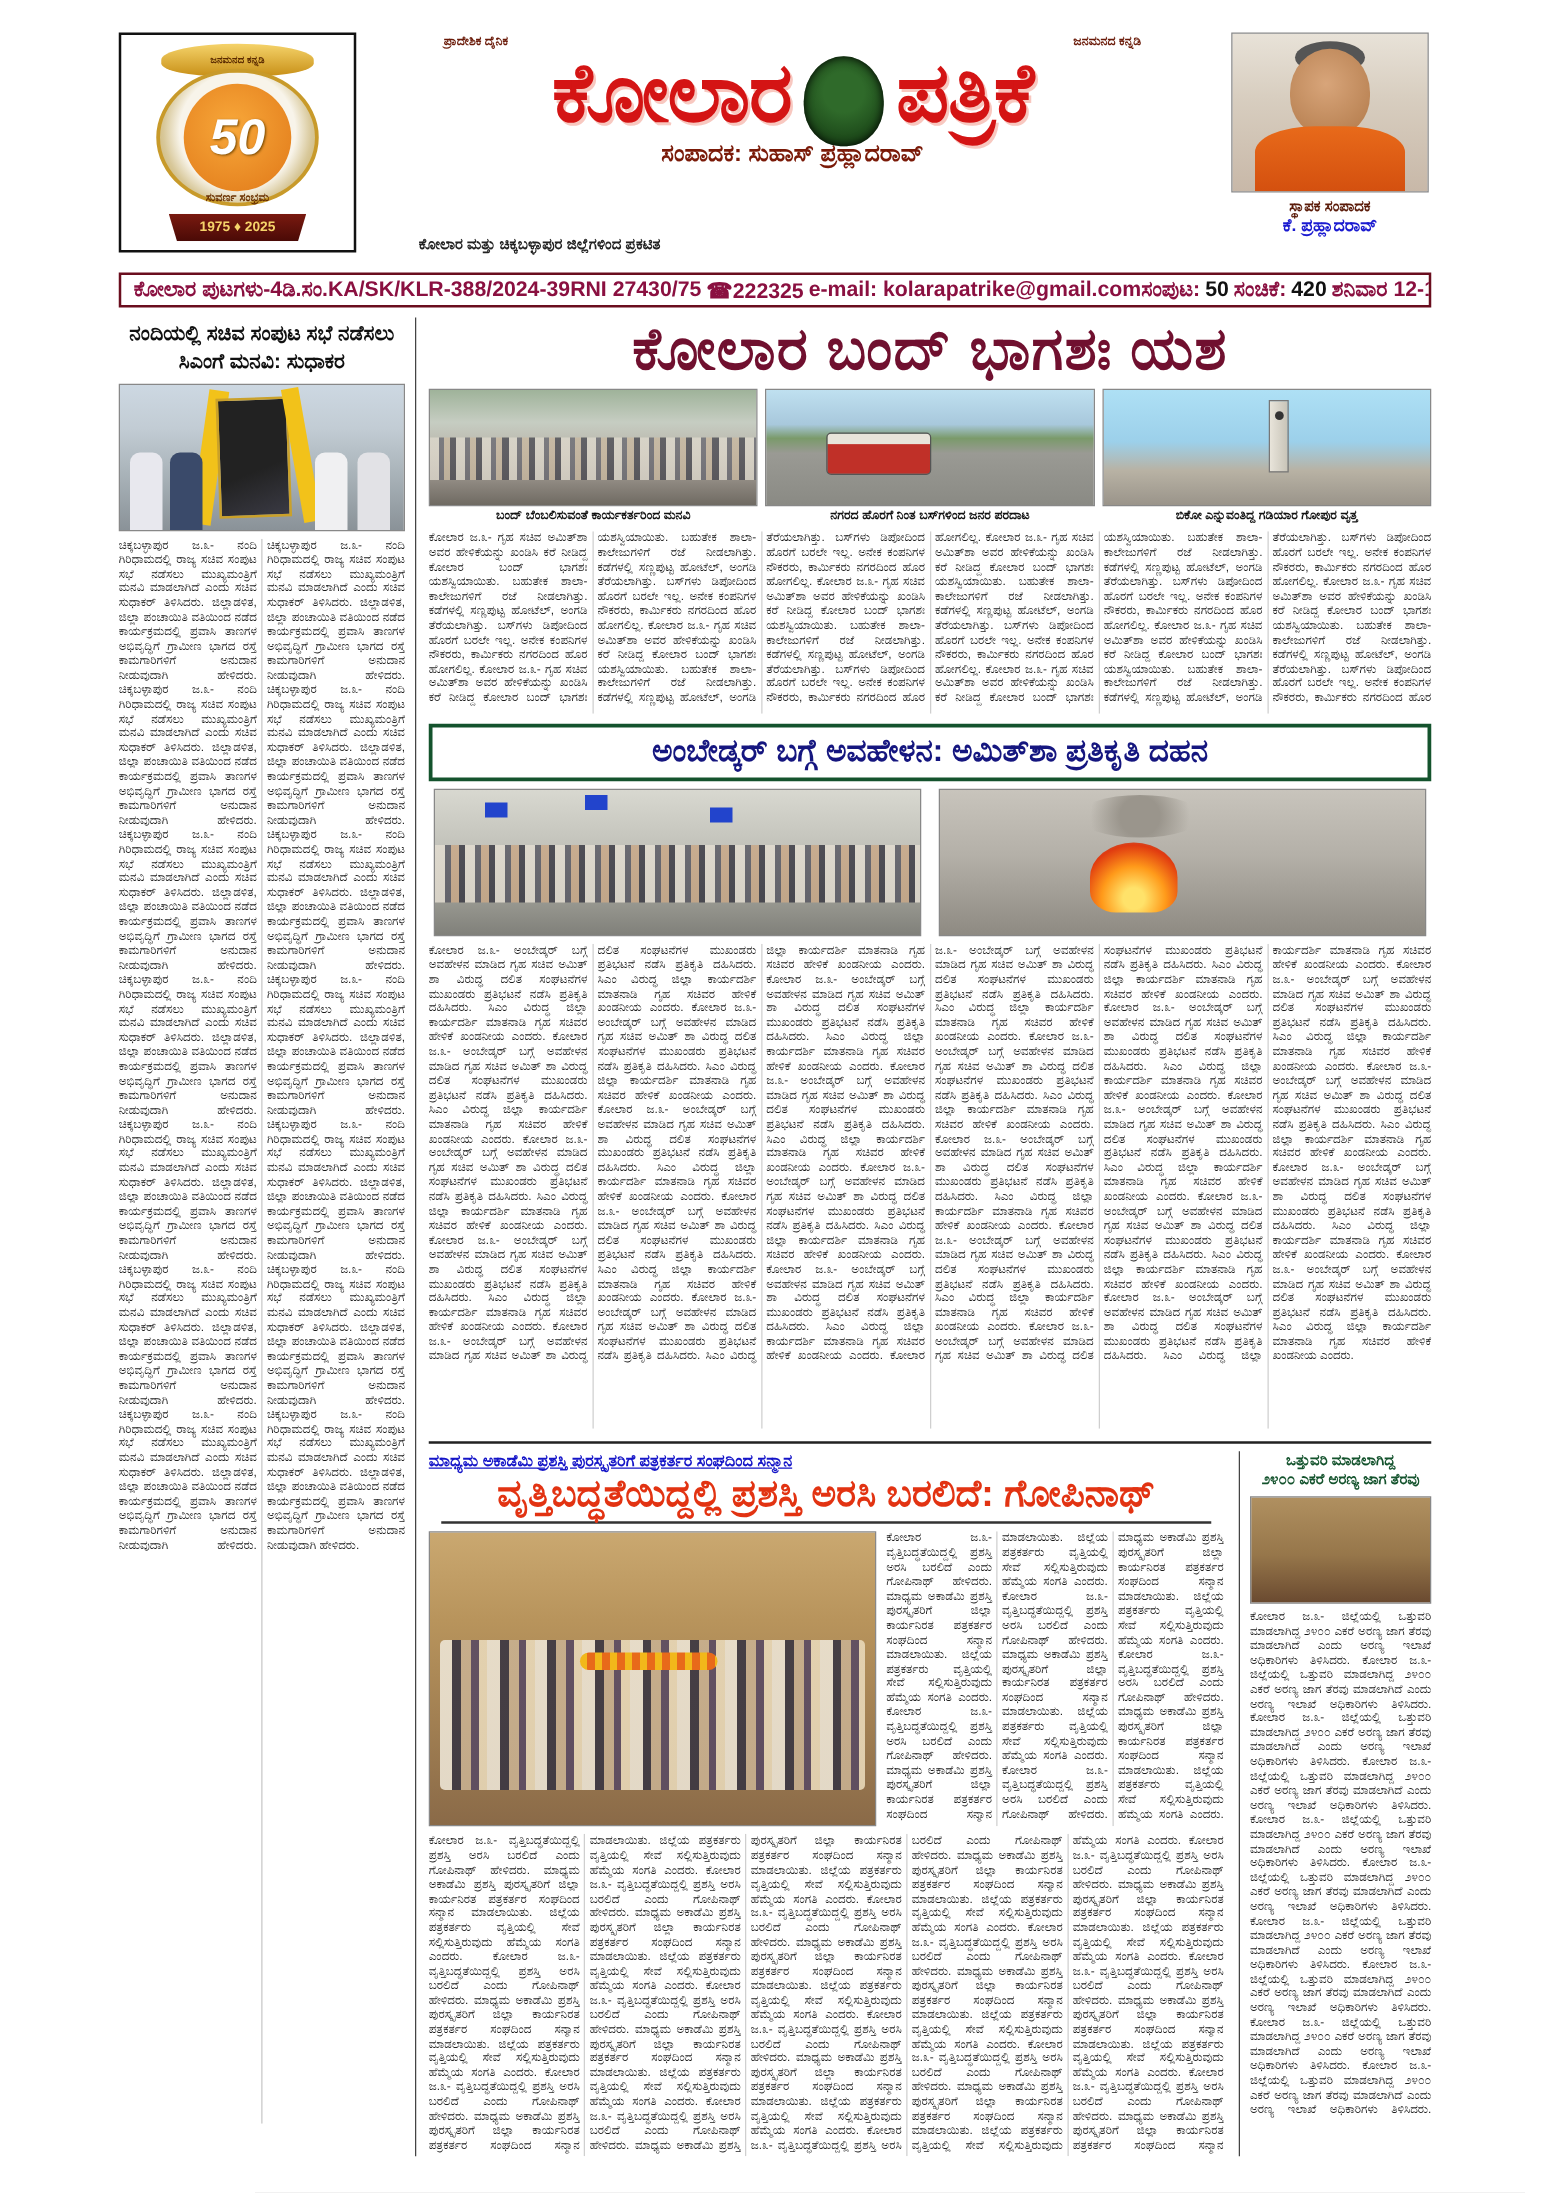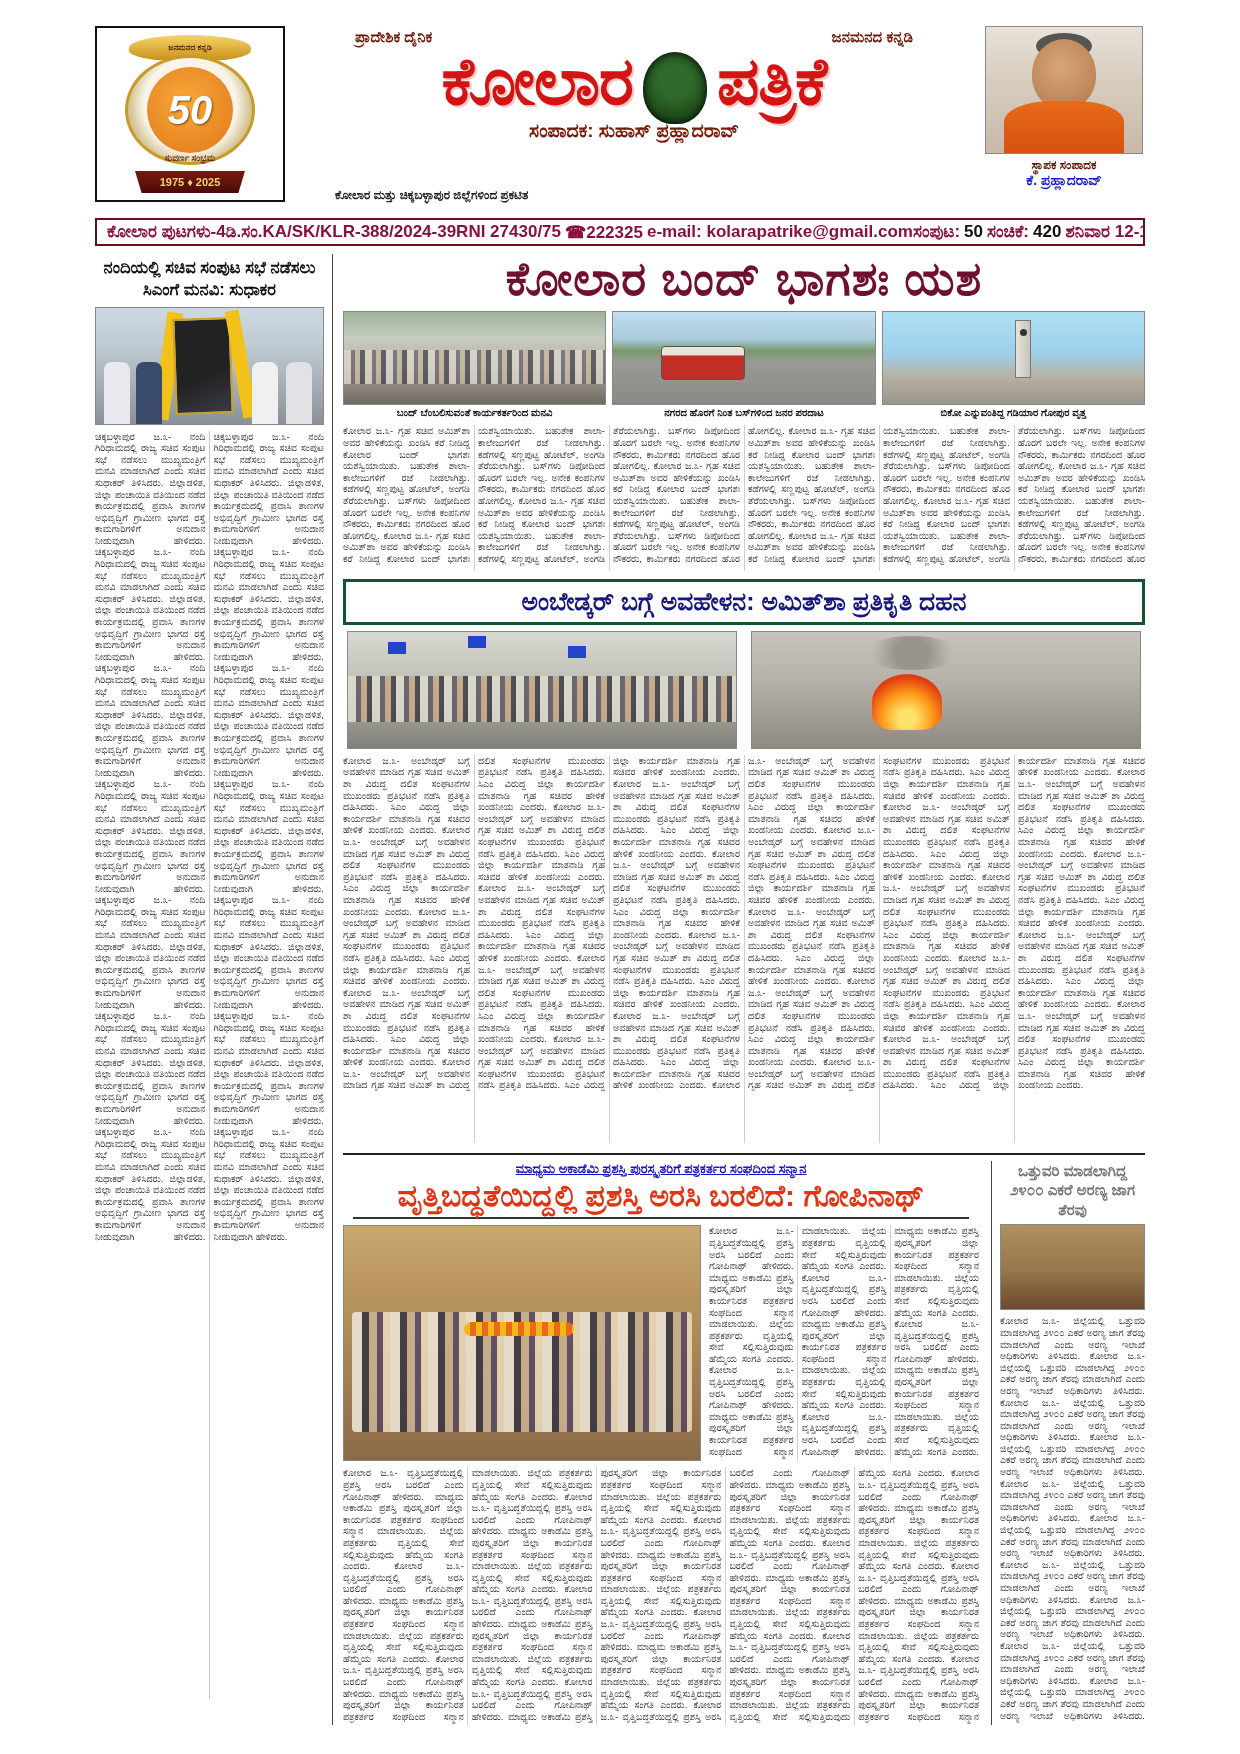--- a/index.html
+++ b/index.html
@@ -34,21 +34,21 @@
   .logo-50 { font-size:40px; font-weight:bold; color:#fff; text-shadow:1px 1px 2px #7a4a00; font-style:italic; }
   .logo-arc-bottom { position:absolute; top:118px; left:0; width:100%; text-align:center; font-size:9px; font-weight:bold; color:#6a3000; }
   .logo-ribbon-bottom {
     position:absolute; bottom:0; left:20px; right:20px; height:22px;
     background:linear-gradient(180deg,#7a1a10,#4a0a06); color:#f5d36a;
     font-size:11px; font-weight:bold; text-align:center; line-height:22px;
     clip-path:polygon(0 0,100% 0,94% 100%,6% 100%);
   }
   .masthead-center { flex:1; display:flex; flex-direction:column; align-items:center; position:relative; }
   .tagline-row { width:100%; display:flex; justify-content:space-between; padding:2px 60px 0 60px; }
-  .tagline { font-size:15px; font-weight:bold; color:#6a1a08; }
+  .tagline { font-size:10px; font-weight:bold; color:#6a1a08; }
   .paper-title { display:flex; align-items:center; gap:10px; margin-top:0; }
   .title-word {
     font-size:66px; font-weight:bold; color:#d41414; line-height:1.05;
     text-shadow:2px 2px 0 #f8c8c0; letter-spacing:-1px;
   }
   .title-emblem {
     width:64px; height:72px; border-radius:50% 50% 46% 46%; flex:none;
     background:radial-gradient(circle at 50% 40%, #2f6a2a 30%, #1d4a1a 70%, #0f2e0e 100%);
     box-shadow:inset 0 0 8px #000; position:relative; top:6px;
   }
@@ -126,35 +126,35 @@
   .ap1 .crowdband { position:absolute; top:44px; left:0; right:0; height:46px;
     background:repeating-linear-gradient(90deg,#e2dcd0 0 8px,#5a5a64 8px 13px,#c8a888 13px 19px,#3a3a44 19px 24px); opacity:.85; }
   .ap2 { background:linear-gradient(180deg,#c8c4bc 0%,#b4b0a8 45%,#8e8a82 100%); }
   .flame { position:absolute; bottom:18px; left:120px; width:70px; height:56px; border-radius:50% 50% 30% 30%;
     background:radial-gradient(circle at 50% 80%, #ffe26a 15%, #ff9a1a 45%, #e03a10 75%, rgba(90,40,20,.4) 100%); }
   .smoke { position:absolute; top:4px; left:110px; width:100px; height:34px; border-radius:50%; background:radial-gradient(circle,#9a958c 30%, rgba(154,149,140,0) 75%); }
   .lead-body2 { columns:6; column-gap:8px; column-rule:1px solid #cfcfcf; height:388px; }
   
   .bottom-row { display:flex; gap:12px; margin-top:10px; border-top:2px solid #222; padding-top:6px; }
   .award-story { flex:1; min-width:0; }
-  .kicker { font-size:13px; font-weight:bold; color:#1515c8; text-align:center; text-decoration:underline; }
+  .kicker { font-size:13px; font-weight:bold; color:#1515c8; text-align:left; text-decoration:underline; }
   .award-headline {
     font-size:30px; font-weight:bold; color:#e23312; text-align:center; line-height:1.15;
     border-bottom:2.5px solid #333; padding-bottom:4px; margin:2px 10px 6px 10px;
   }
   .award-main { display:flex; gap:8px; }
   .photo-group { width:358px; height:236px; flex:none;
     background:linear-gradient(180deg,#caa870 0%,#b8945c 30%,#8a6a48 100%); }
   .photo-group .peopleband { position:absolute; top:86px; left:8px; right:8px; height:120px;
     background:repeating-linear-gradient(90deg,#ece4d4 0 10px,#3a3642 10px 17px,#c8b090 17px 25px,#5a4a62 25px 31px,#e8d8b8 31px 38px); opacity:.9; border-radius:4px; }
   .photo-group .garland { position:absolute; top:96px; left:120px; width:110px; height:14px; background:repeating-linear-gradient(90deg,#f2b81a 0 6px,#e86a1a 6px 12px); border-radius:8px; }
   .award-side { flex:1; min-width:0; columns:3; column-gap:8px; column-rule:1px solid #cfcfcf; height:236px; }
   .award-bottom { margin-top:6px; columns:5; column-gap:8px; column-rule:1px solid #cfcfcf; height:258px; }
   .forest-story { width:154px; flex:none; border-left:1.5px solid #444; padding-left:8px; }
-  .forest-h1,.forest-h2 { font-size:15px; font-weight:bold; color:#737373; text-align:center; line-height:1.3; }
+  .forest-h1,.forest-h2 { font-size:12px; font-weight:bold; color:#14532d; text-align:center; line-height:1.3; }
   .photo-forest { width:100%; height:86px; margin:5px 0;
     background:linear-gradient(180deg,#b09060 0%,#96764a 55%,#6a4a30 100%); }
   .forest-body { height:408px; }
 </style>
 </head>
 <body>
 
 <div class="page">
 
   <header class="masthead">

